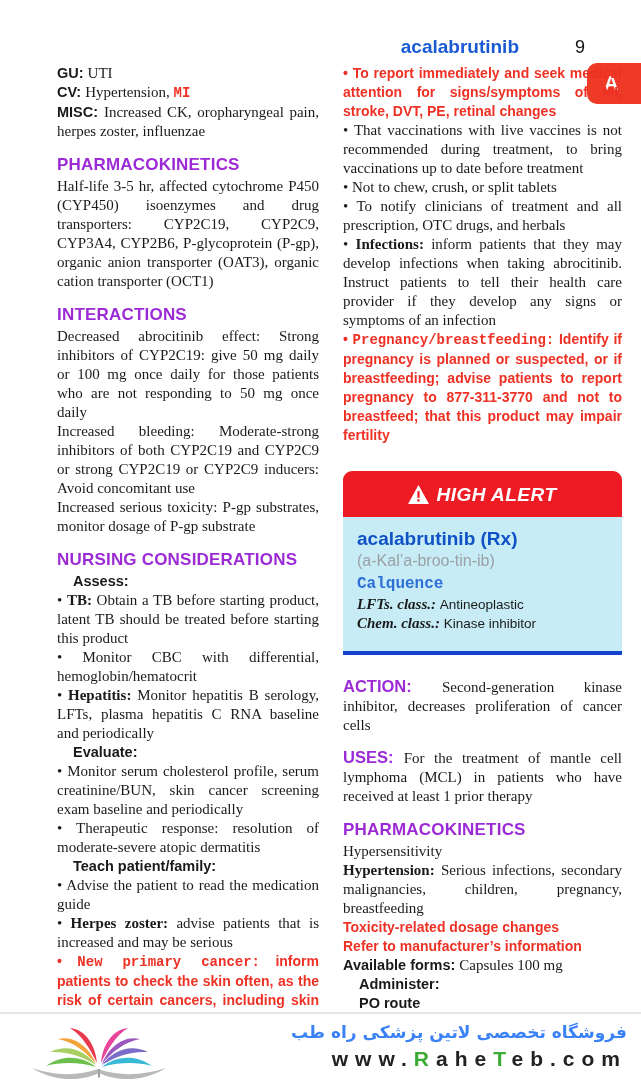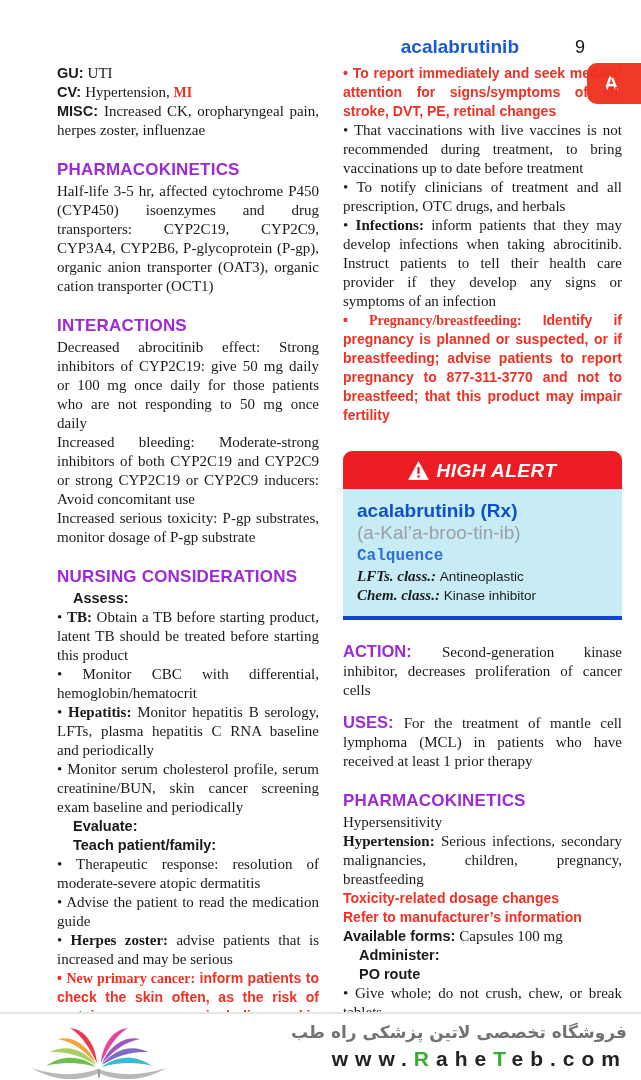--- a/index.html
+++ b/index.html
@@ -32,50 +32,50 @@
 
   
   .col{position:absolute;top:64px;font-size:15px;line-height:19px;}
   .col-left{left:57px;width:262px;}
   .col-right{left:343px;width:279px;}
 
   .blk{margin:0;}
   .blk-p{text-align:justify;}
   .blk-pg{text-align:justify;margin-top:13px;}
   .blk-heading{color:var(--purple);font-family:"Liberation Sans",sans-serif;font-weight:700;
-               font-size:17px;line-height:20px;margin:20px 0 2px;letter-spacing:.2px;text-align:left;}
+               font-size:17px;line-height:20px;margin:14px 0 2px;letter-spacing:.2px;text-align:left;}
   .blk-label{font-family:"Liberation Sans",sans-serif;font-weight:700;font-size:14.5px;line-height:19px;margin-left:16px;}
 
   .sg-bs{font-family:"Liberation Sans",sans-serif;font-weight:700;font-size:14.5px;}
   .sg-bf{font-weight:700;}
   .sg-rd{font-family:"Liberation Sans",sans-serif;font-weight:700;font-size:14px;color:var(--red);}
-  .sg-rdh{font-family:Liberation Serif, serif;font-weight:800;font-size:14px;color:var(--red);}
+  .sg-rdh{font-family:Liberation Mono, monospace;font-weight:800;font-size:14px;color:var(--red);}
   .sg-ph{font-family:"Liberation Sans",sans-serif;font-weight:700;font-size:16.5px;color:var(--purple);}
 
   
   .alert-card{margin-top:26px;margin-bottom:22px;border-bottom:4px solid var(--alert-line);}
-  .alert-head{background:var(--alert-red);border-radius:9px 9px 0 0;height:38px;display:flex;
+  .alert-head{background:var(--alert-red);border-radius:9px 9px 0 0;height:46px;display:flex;
               align-items:center;justify-content:center;gap:7px;}
   .alert-head .hat{color:#fff;font-family:"Liberation Sans",sans-serif;font-weight:800;
                    font-style:italic;font-size:19px;letter-spacing:.5px;}
-  .alert-body{background:var(--alert-bg);padding:10px 12px 11px 14px;}
+  .alert-body{background:var(--alert-bg);padding:10px 12px 18px 14px;}
   .alert-drug{font-family:"Liberation Sans",sans-serif;font-weight:800;font-size:19px;
               color:var(--drug-blue);line-height:24px;}
-  .alert-pron{font-family:"Liberation Sans",sans-serif;font-size:19px;color:var(--gray);line-height:19px;}
+  .alert-pron{font-family:"Liberation Sans",sans-serif;font-size:16px;color:var(--gray);line-height:19px;}
   .alert-brand{font-family:Liberation Mono, monospace;font-weight:600;font-size:16px;
                color:var(--brand-blue);line-height:22px;margin-top:3px;}
   .alert-cls{font-size:15px;line-height:19px;}
   .alert-cls .lab{font-style:italic;font-weight:600;}
   .alert-cls .val{font-family:"Liberation Sans",sans-serif;font-size:13.5px;}
 
   
   .footer{position:absolute;left:0;right:0;top:1012px;height:68px;border-top:2px solid #e6e6e6;background:#fff;}
   .logo{position:absolute;left:24px;top:5px;}
   .footer-text{position:absolute;right:14px;top:6px;text-align:right;}
-  .persian{font-family:"DejaVu Sans",sans-serif;font-size:17px;font-weight:600;color:#737373;
+  .persian{font-family:"DejaVu Sans",sans-serif;font-size:17px;font-weight:600;color:#3b82f6;
            direction:rtl;line-height:24px;}
   .www{font-family:"Liberation Sans",sans-serif;font-size:21px;font-weight:600;color:#222;
        letter-spacing:7px;line-height:30px;}
   .www .sg-green{color:var(--green);}
 </style>
 </head>
 <body>
 
 <div class="page">
 
@@ -96,33 +96,34 @@
       <div class="blk blk-p"><span>Half-life 3-5 hr, affected cytochrome P450 (CYP450) isoenzymes and drug transporters: CYP2C19, CYP2C9, CYP3A4, CYP2B6, P-glycoprotein (P-gp), organic anion transporter (OAT3), organic cation transporter (OCT1)</span></div>
       <div class="blk blk-heading"><span>INTERACTIONS</span></div>
       <div class="blk blk-p"><span>Decreased abrocitinib effect: Strong inhibitors of CYP2C19: give 50 mg daily or 100 mg once daily for those patients who are not responding to 50 mg once daily</span></div>
       <div class="blk blk-p"><span>Increased bleeding: Moderate-strong inhibitors of both CYP2C19 and CYP2C9 or strong CYP2C19 or CYP2C9 inducers: Avoid concomitant use</span></div>
       <div class="blk blk-p"><span>Increased serious toxicity: P-gp substrates, monitor dosage of P-gp substrate</span></div>
       <div class="blk blk-heading"><span>NURSING CONSIDERATIONS</span></div>
       <div class="blk blk-label"><span>Assess:</span></div>
       <div class="blk blk-p"><span>•  </span><span class="sg-bf">TB:</span><span> Obtain a TB before starting product, latent TB should be treated before starting this product</span></div>
       <div class="blk blk-p"><span>•  Monitor CBC with differential, hemoglobin/hematocrit</span></div>
       <div class="blk blk-p"><span>•  </span><span class="sg-bf">Hepatitis:</span><span> Monitor hepatitis B serology, LFTs, plasma hepatitis C RNA baseline and periodically</span></div>
+      <div class="blk blk-label"><span>Evaluate:</span></div>
       <div class="blk blk-p"><span>•  Monitor serum cholesterol profile, serum creatinine/BUN, skin cancer screening exam baseline and periodically</span></div>
-      <div class="blk blk-label"><span>Evaluate:</span></div>
+      <div class="blk blk-p"><span>•  Therapeutic response: resolution of moderate-severe atopic dermatitis</span></div>
       <div class="blk blk-label"><span>Teach patient/family:</span></div>
-      <div class="blk blk-p"><span>•  Therapeutic response: resolution of moderate-severe atopic dermatitis</span></div>
       <div class="blk blk-p"><span>•  Advise the patient to read the medication guide</span></div>
       <div class="blk blk-p"><span>•  </span><span class="sg-bf">Herpes zoster:</span><span> advise patients that is increased and may be serious</span></div>
       <div class="blk blk-p"><span class="sg-rd">•  </span><span class="sg-rdh">New primary cancer:</span><span class="sg-rd"> inform patients to check the skin often, as the risk of certain cancers, including skin cancers, may occur; to stay out of the sun or use protective clothing and sunscreen</span></div>
     </div>
 
   <div class="col col-right">
     <div>
         <div class="blk blk-p"><span class="sg-rd">•  To report immediately and seek medical attention for signs/symptoms of MI, stroke, DVT, PE, retinal changes</span></div>
         <div class="blk blk-p"><span>•  That vaccinations with live vaccines is not recommended during treatment, to bring vaccinations up to date before treatment</span></div>
+        <div class="blk blk-p"><span>•  Not to chew, crush, or split tablets</span></div>
         <div class="blk blk-p"><span>•  To notify clinicians of treatment and all prescription, OTC drugs, and herbals</span></div>
         <div class="blk blk-p"><span>•  </span><span class="sg-bf">Infections:</span><span> inform patients that they may develop infections when taking abrocitinib. Instruct patients to tell their health care provider if they develop any signs or symptoms of an infection</span></div>
         <div class="blk blk-p"><span class="sg-rd">•  </span><span class="sg-rdh">Pregnancy/breastfeeding:</span><span class="sg-rd"> Identify if pregnancy is planned or suspected, or if breastfeeding; advise patients to report pregnancy to 877-311-3770 and not to breastfeed; that this product may impair fertility</span></div>
       </div>
 
     <div class="alert-card">
       <div class="alert-head">
         <svg width="21" height="19" viewBox="0 0 22 20">
           <path d="M11 0 L22 20 L0 20 Z" fill="#ffffff"></path>
           <rect x="9.8" y="6.5" width="2.4" height="7" fill="#ed1c24"></rect>

